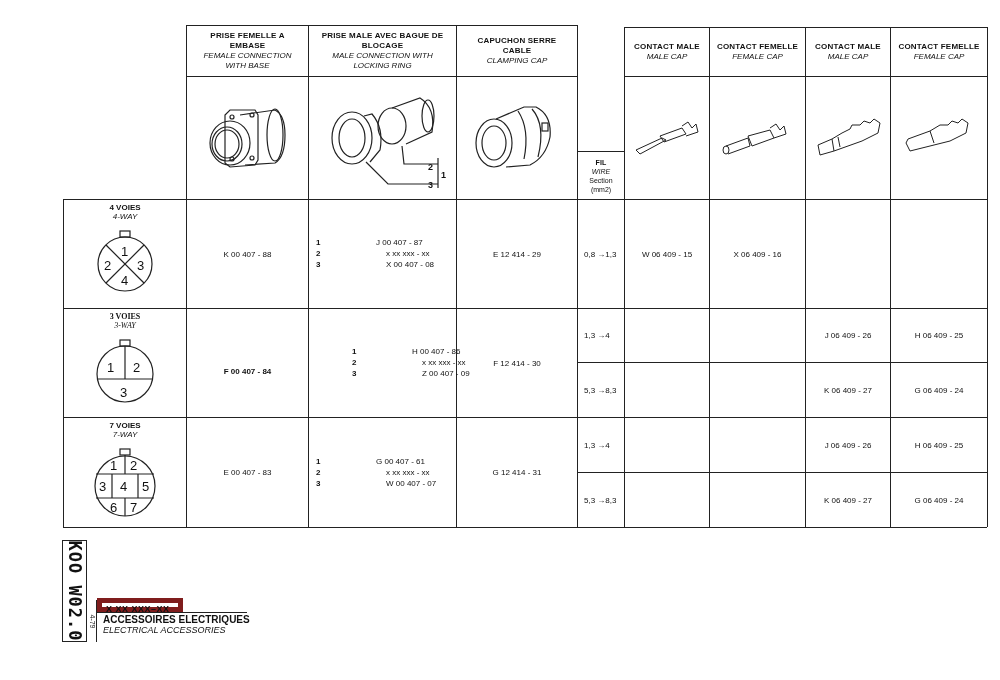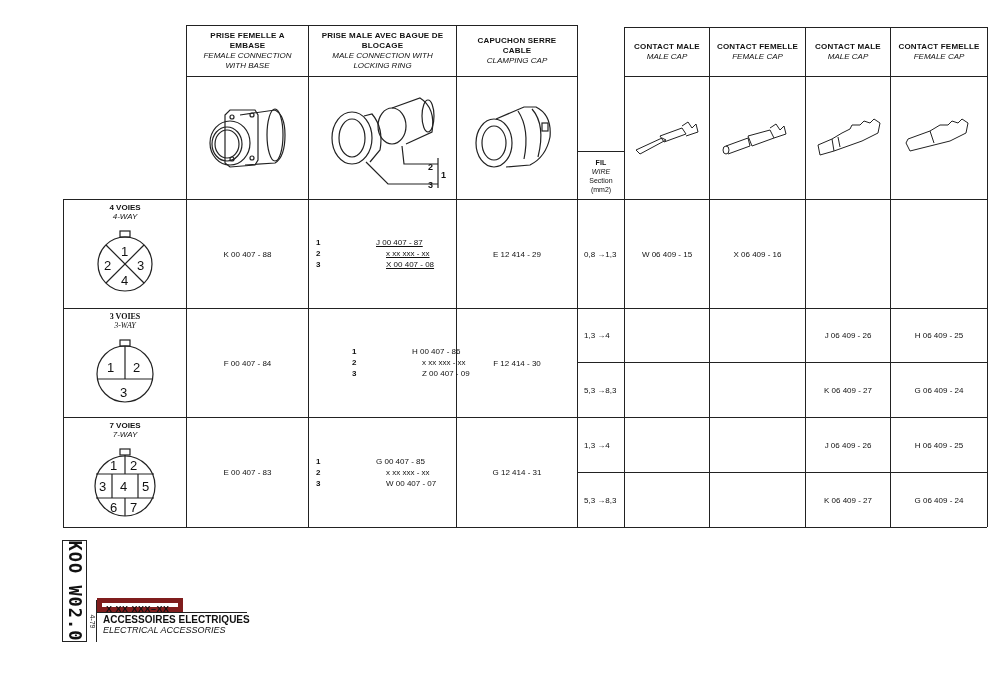--- a/index.html
+++ b/index.html
@@ -155,21 +155,21 @@
     <rect x="25" y="3" width="10" height="6"></rect>
     <circle cx="30" cy="36" r="27"></circle>
     <line x1="11" y1="17" x2="49" y2="55"></line>
       <line x1="49" y1="17" x2="11" y2="55"></line>
     <text x="26" y="28" font-size="13" fill="#111" stroke="none">1</text>
     <text x="9" y="42" font-size="13" fill="#111" stroke="none">2</text>
     <text x="42" y="42" font-size="13" fill="#111" stroke="none">3</text>
     <text x="26" y="57" font-size="13" fill="#111" stroke="none">4</text>
   </svg>
   <div class="cell" style="left:187px;top:200px;width:121px;height:108px;">K 00 407 - 88</div>
-  <div class="sub" style="left:316px;top:237px;width:136px;text-decoration:underline;">
+  <div class="sub" style="left:316px;top:237px;width:136px;">
     <div><span class="n">1</span><span>J 00 407 - 87</span></div>
     <div><span class="n">2</span><span style="padding-left:10px">x xx xxx - xx</span></div>
     <div><span class="n">3</span><span style="padding-left:10px">X 00 407 - 08</span></div>
   </div>
   <div class="cell" style="left:457px;top:200px;width:120px;height:108px;">E 12 414 - 29</div>
   <div class="cellL" style="left:578px;top:200px;width:46px;height:108px;">0,8 →1,3</div>
   <div class="cell" style="left:625px;top:200px;width:84px;height:108px;">W 06 409 - 15</div>
   <div class="cell" style="left:710px;top:200px;width:95px;height:108px;">X 06 409 - 16</div>
 </div>
 
@@ -180,21 +180,21 @@
   </div>
   <svg style="left:95px;top:337px;" width="60" height="68" viewBox="0 0 60 68" fill="none" stroke="#222" stroke-width="1.2">
     <rect x="25" y="3" width="10" height="6"></rect>
     <circle cx="30" cy="37" r="28"></circle>
     <line x1="30" y1="9" x2="30" y2="42"></line>
       <line x1="2" y1="42" x2="58" y2="42"></line>
     <text x="12" y="35" font-size="13" fill="#111" stroke="none">1</text>
     <text x="38" y="35" font-size="13" fill="#111" stroke="none">2</text>
     <text x="25" y="60" font-size="13" fill="#111" stroke="none">3</text>
   </svg>
-  <div class="cell" style="left:187px;top:309px;width:121px;height:108px;">F 00 407 - 84</div>
+  <div class="cell" style="left:187px;top:317px;width:121px;height:108px;font-weight:bold;">F 00 407 - 84</div>
   <div class="sub" style="left:316px;top:346px;width:136px;margin-left:36px;">
     <div><span class="n">1</span><span>H 00 407 - 86</span></div>
     <div><span class="n">2</span><span style="padding-left:10px">x xx xxx - xx</span></div>
     <div><span class="n">3</span><span style="padding-left:10px">Z 00 407 - 09</span></div>
   </div>
   <div class="cell" style="left:457px;top:309px;width:120px;height:108px;text-align:right;">F 12 414 - 30</div>
   <div class="cellL" style="left:578px;top:309px;width:46px;height:53px;">1,3 →4</div>
   <div class="cell" style="left:806px;top:309px;width:84px;height:53px;">J 06 409 - 26</div>
   <div class="cell" style="left:891px;top:309px;width:96px;height:53px;">H 06 409 - 25</div>
   <div class="cellL" style="left:578px;top:363px;width:46px;height:54px;">5,3 →8,3</div>
@@ -219,21 +219,21 @@
     <text x="18" y="24" font-size="13" fill="#111" stroke="none">1</text>
     <text x="38" y="24" font-size="13" fill="#111" stroke="none">2</text>
     <text x="7" y="45" font-size="13" fill="#111" stroke="none">3</text>
     <text x="28" y="45" font-size="13" fill="#111" stroke="none">4</text>
     <text x="50" y="45" font-size="13" fill="#111" stroke="none">5</text>
     <text x="18" y="66" font-size="13" fill="#111" stroke="none">6</text>
     <text x="38" y="66" font-size="13" fill="#111" stroke="none">7</text>
   </svg>
   <div class="cell" style="left:187px;top:418px;width:121px;height:109px;">E 00 407 - 83</div>
   <div class="sub" style="left:316px;top:456px;width:136px;">
-    <div><span class="n">1</span><span>G 00 407 - 85</span></div>
+    <div><span class="n">1</span><span>G 00 407 - 61</span></div>
     <div><span class="n">2</span><span style="padding-left:10px">x xx xxx - xx</span></div>
     <div><span class="n">3</span><span style="padding-left:10px">W 00 407 - 07</span></div>
   </div>
   <div class="cell" style="left:457px;top:418px;width:120px;height:109px;">G 12 414 - 31</div>
   <div class="cellL" style="left:578px;top:418px;width:46px;height:54px;">1,3 →4</div>
   <div class="cell" style="left:806px;top:418px;width:84px;height:54px;">J 06 409 - 26</div>
   <div class="cell" style="left:891px;top:418px;width:96px;height:54px;">H 06 409 - 25</div>
   <div class="cellL" style="left:578px;top:473px;width:46px;height:54px;">5,3 →8,3</div>
   <div class="cell" style="left:806px;top:473px;width:84px;height:54px;">K 06 409 - 27</div>
   <div class="cell" style="left:891px;top:473px;width:96px;height:54px;">G 06 409 - 24</div>

